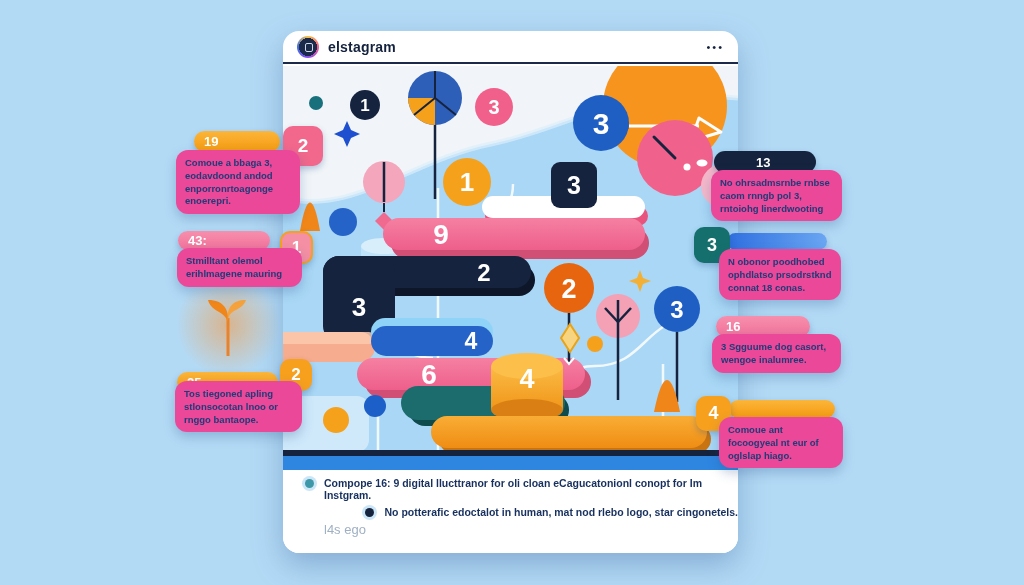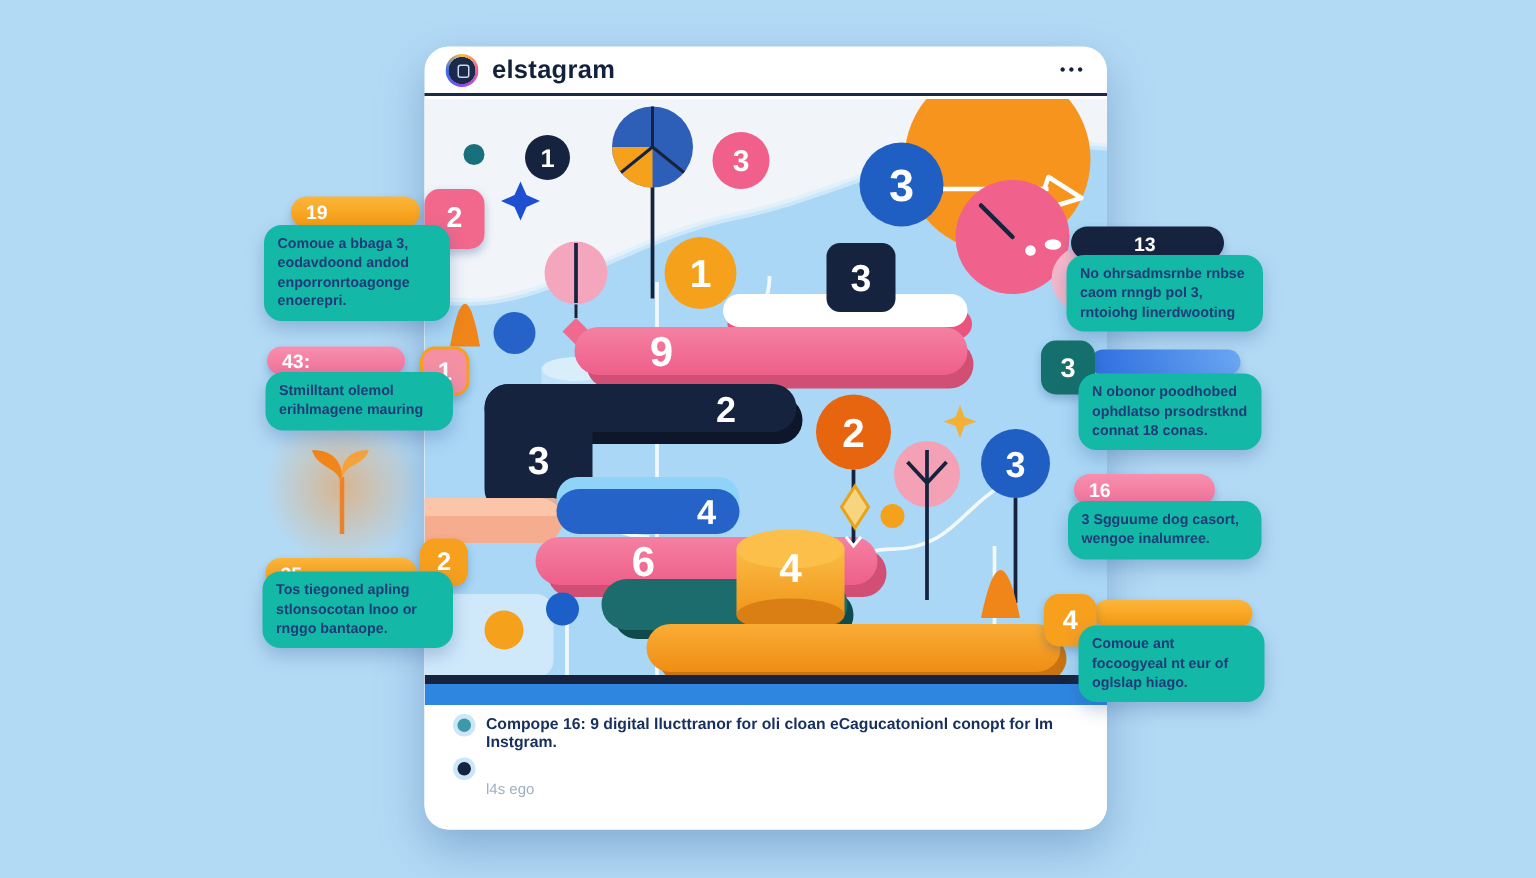--- a/index.html
+++ b/index.html
@@ -18,35 +18,35 @@
   }
   .logo {
     width:22px; height:22px; border-radius:50%;
     background:
       radial-gradient(circle at 50% 50%, #1b2a4a 0 57%, rgba(0,0,0,0) 58%),
       conic-gradient(#f5c043, #ec5f8f, #8a4bf0, #3b6fe0, #f5c043);
     margin-right:9px; position:relative;
   }
   .logo::after{ content:""; position:absolute; left:8px; top:7px; width:6px; height:7px;
     border:1px solid #cfd8ea; border-radius:2px; }
-  .username { font-size:17px; font-weight:bold; color:#13213d; letter-spacing:.2px; }
+  .username { font-size:14px; font-weight:bold; color:#13213d; letter-spacing:.2px; }
   .menu-dots { margin-left:auto; font-size:11px; color:#13213d; letter-spacing:2px; cursor:pointer; }
 
   .illustration { position:absolute; left:0; top:35px; width:455px; height:404px; overflow:hidden;
     background:#f1f5f9; }
 
   .caption-area { position:absolute; left:0; top:439px; width:455px; height:83px;
     background:#ffffff; border-radius:0 0 16px 16px; padding:7px 0 0 22px; }
-  .caption-line { display:flex; align-items:flex-start; margin-bottom:4.5px; }
+  .caption-line { display:flex; align-items:flex-start; margin-bottom:4.5px;justify-content:flex-end; }
   .bullet { width:9px; height:9px; border-radius:50%; margin:2px 10px 0 0; flex:0 0 9px;
     box-shadow:0 0 0 3px rgba(160,210,240,.55); }
   .caption-text { font-size:10.5px; font-weight:bold; color:#17305e; line-height:1.15; }
-  .timestamp { font-size:10px; color:#9fb0c4; margin-left:19px; margin-top:1px; }
-
-  .callout { position:absolute; background:#14b8a6; border-radius:12px;
+  .timestamp { font-size:13px; color:#9fb0c4; margin-left:19px; margin-top:1px; }
+
+  .callout { position:absolute; background:#ec4899; border-radius:12px;
     box-shadow:0 5px 12px rgba(40,80,140,.28);
     padding:7px 9px 6px 9px; font-size:9.5px; font-weight:bold; color:#1d3c78; line-height:1.35; }
   .pill { position:absolute; border-radius:12px; color:#ffffff; font-weight:bold;
     font-size:13px; display:flex; align-items:center; padding:0 0 0 10px;
     box-shadow:0 3px 6px rgba(40,80,140,.3); }
   .badge { position:absolute; border-radius:10px; color:#ffffff; font-weight:bold;
     display:flex; align-items:center; justify-content:center;
     box-shadow:0 3px 6px rgba(40,80,140,.3); }
 
   .pill-orange { background:linear-gradient(180deg,#fbb53a,#f59a0f); }
@@ -246,20 +246,21 @@
   </svg>
   </div>
 
   <div class="caption-area">
     <div class="caption-line">
       <span class="bullet" style="background:#3e98a8"></span>
       <span class="caption-text">Compope 16: 9 digital llucttranor for oli cloan eCagucatonionl conopt for Im Instgram.</span>
     </div>
     <div class="caption-line">
       <span class="bullet" style="background:#16233e"></span>
+      <span class="caption-text">No potterafic edoctalot in human, mat nod rlebo logo, star cingonetels.</span>
     </div>
     <div class="timestamp">l4s ego</div>
   </div>
 </div>
 
 <div class="sprout-glow"></div>
 <svg style="position:absolute;left:200px;top:288px" width="55" height="70">
   <path d="M28,68 L28,30" stroke="#e9822a" stroke-width="3" fill="none"></path>
   <path d="M28,38 C28,22 12,26 8,12 C24,12 30,22 28,38 Z" fill="#f08519"></path>
   <path d="M28,34 C28,20 42,24 46,12 C32,12 26,20 28,34 Z" fill="#f6a23c"></path>

